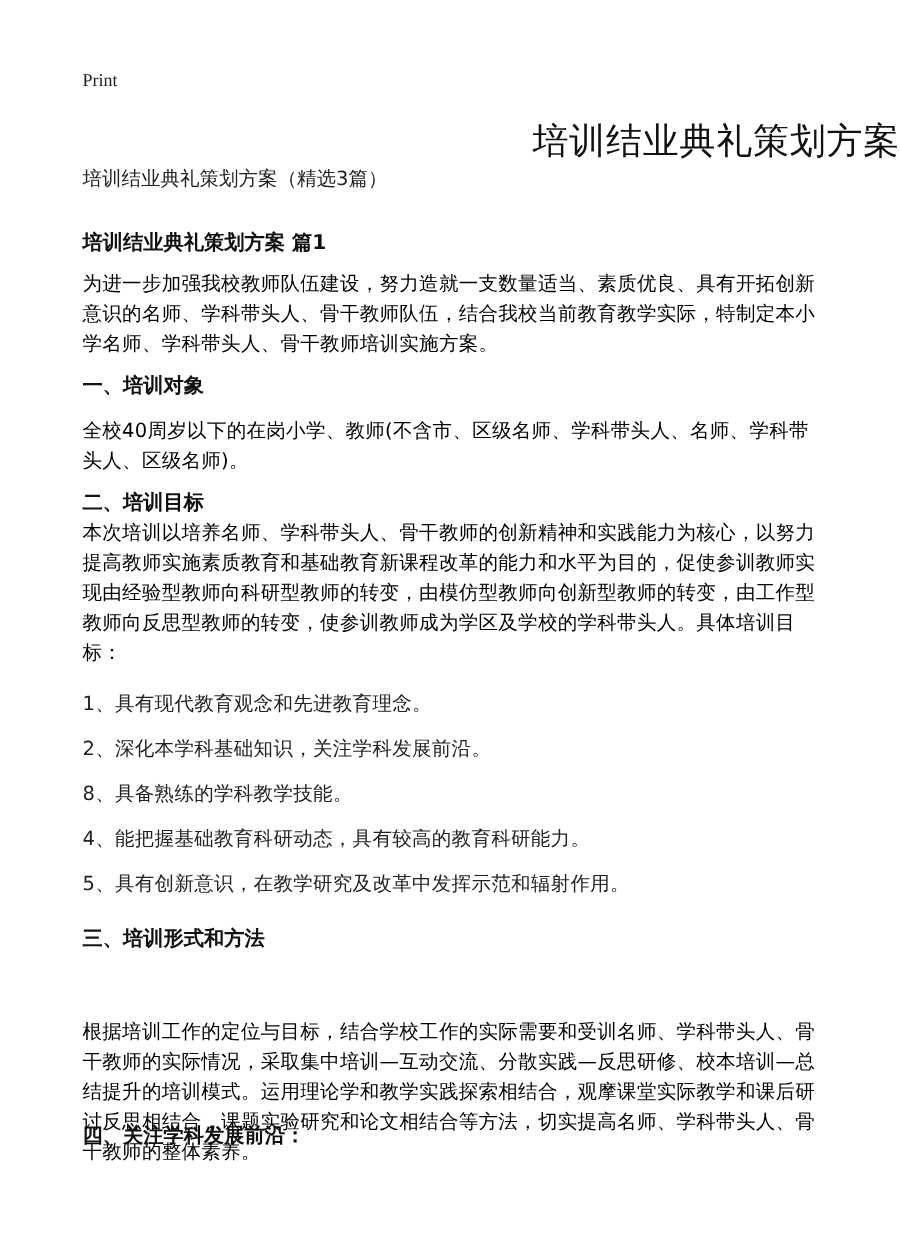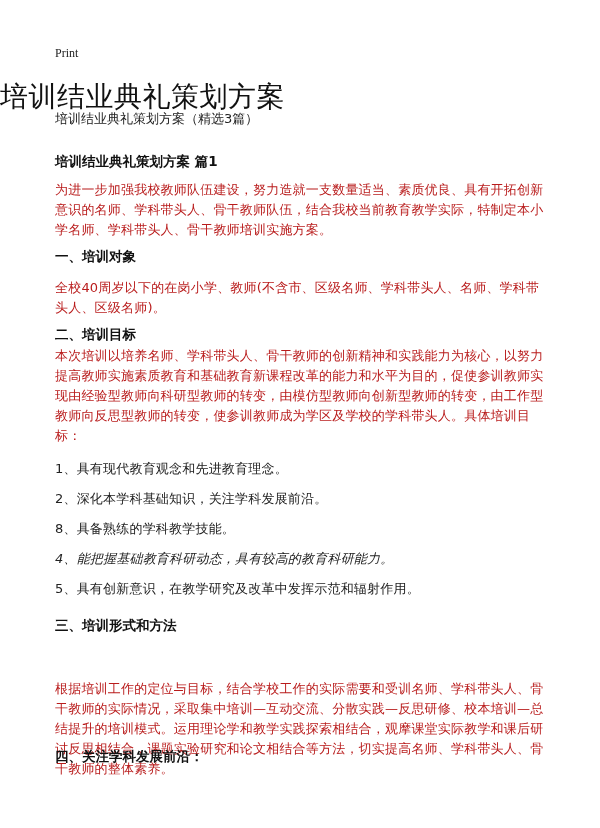--- a/index.html
+++ b/index.html
@@ -21,22 +21,22 @@
       top: 46px;
       font-family: "Liberation Serif", "DejaVu Serif", serif;
       font-size: 12px;
       color: #222;
     }
     .doc-title {
       position: absolute;
       left: 0;
       width: 600px;
       top: 78px;
-      text-align: left;
-      font-size: 28px;
+      text-align: right;
+      font-size: 24px;
       font-weight: normal;
       color: #111;
       letter-spacing: 0.5px;
     }
     .subtitle {
       position: absolute;
       left: 55px;
       top: 110px;
       font-size: 13px;
       color: #222;
@@ -48,21 +48,21 @@
       font-size: 13.5px;
       font-weight: bold;
       color: #111;
     }
     .para {
       position: absolute;
       left: 55px;
       width: 492px;
       font-size: 13px;
       line-height: 20px;
-      color: #b91c1c;
+      color: #000000;
       margin: 0;
       letter-spacing: 0.2px;
     }
     .sec-heading {
       position: absolute;
       left: 55px;
       font-size: 13.5px;
       font-weight: bold;
       color: #111;
       margin: 0;
@@ -90,19 +90,19 @@
 
 <h2 class="sec-heading" style="top:248px;">一、培训对象</h2>
 <p class="para" style="top:278px;">全校40周岁以下的在岗小学、教师(不含市、区级名师、学科带头人、名师、学科带头人、区级名师)。</p>
 
 <h2 class="sec-heading" style="top:326px;">二、培训目标</h2>
 <p class="para" style="top:346px;">本次培训以培养名师、学科带头人、骨干教师的创新精神和实践能力为核心，以努力提高教师实施素质教育和基础教育新课程改革的能力和水平为目的，促使参训教师实现由经验型教师向科研型教师的转变，由模仿型教师向创新型教师的转变，由工作型教师向反思型教师的转变，使参训教师成为学区及学校的学科带头人。具体培训目标：</p>
 
 <div class="list-item" style="top:460px;">1、具有现代教育观念和先进教育理念。</div>
 <div class="list-item" style="top:490px;">2、深化本学科基础知识，关注学科发展前沿。</div>
 <div class="list-item" style="top:520px;">8、具备熟练的学科教学技能。</div>
-<div class="list-item" style="top:550px;font-style:italic;">4、能把握基础教育科研动态，具有较高的教育科研能力。</div>
+<div class="list-item" style="top:550px;">4、能把握基础教育科研动态，具有较高的教育科研能力。</div>
 <div class="list-item" style="top:580px;">5、具有创新意识，在教学研究及改革中发挥示范和辐射作用。</div>
 
 <h2 class="sec-heading" style="top:617px;">三、培训形式和方法</h2>
 <p class="para" style="top:679px;">根据培训工作的定位与目标，结合学校工作的实际需要和受训名师、学科带头人、骨干教师的实际情况，采取集中培训—互动交流、分散实践—反思研修、校本培训—总结提升的培训模式。运用理论学和教学实践探索相结合，观摩课堂实际教学和课后研讨反思相结合，课题实验研究和论文相结合等方法，切实提高名师、学科带头人、骨干教师的整体素养。</p>
 
 <h2 class="sec-heading" style="top:748px;">四、关注学科发展前沿：</h2>
 
 </body></html>

